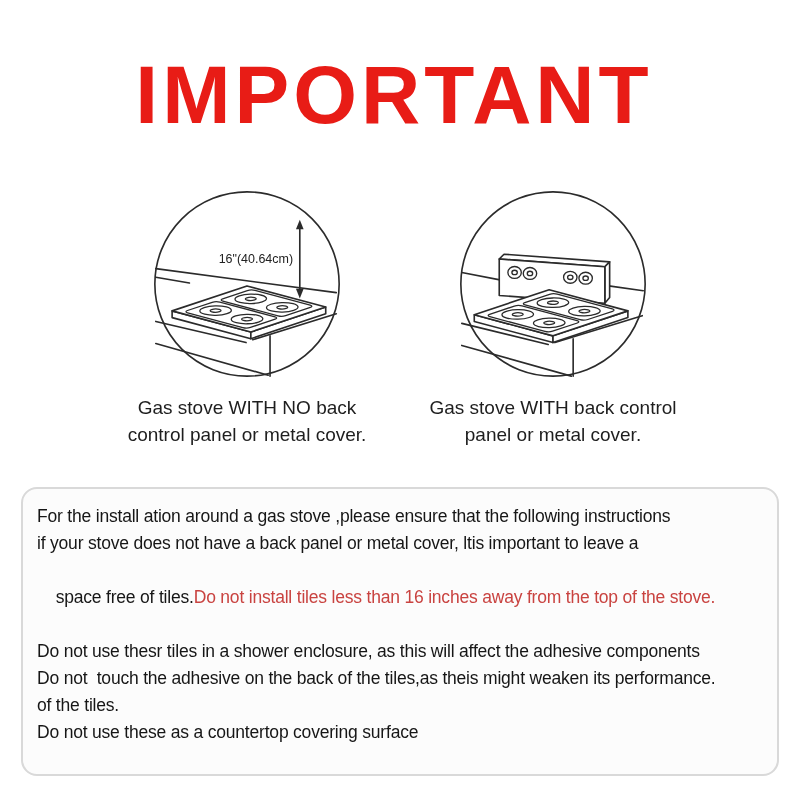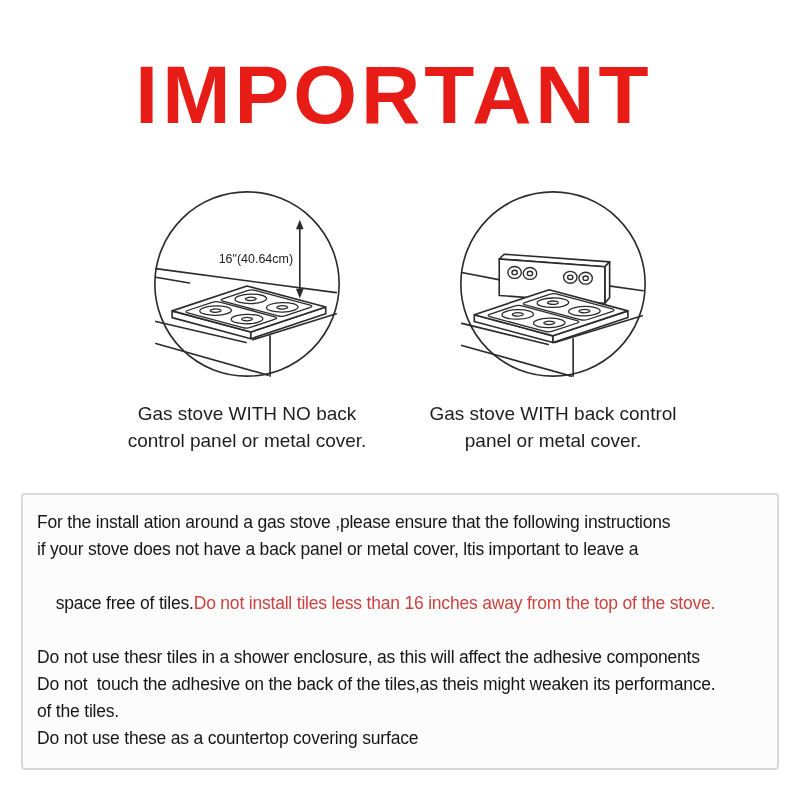--- a/index.html
+++ b/index.html
@@ -18,28 +18,28 @@
   }
   .figcol{width:290px;display:flex;flex-direction:column;align-items:center;}
   svg.fig{width:192px;height:192px;display:block;}
   .ln{fill:none;stroke:var(--line-art,#2b2b2b);stroke-width:1.7;stroke-linecap:round;stroke-linejoin:round;}
   .face{fill:#ffffff;stroke:var(--line-art,#2b2b2b);stroke-width:1.7;stroke-linejoin:round;}
   .knob{fill:#ffffff;stroke:var(--line-art,#2b2b2b);stroke-width:1.4;}
   .vs{fill:none;stroke:var(--line-art,#2b2b2b);stroke-width:1.3;vector-effect:non-scaling-stroke;}
   .arrowhead{fill:var(--line-art,#2b2b2b);stroke:none;}
   text.dim{font-family:"Liberation Sans",sans-serif;font-size:13px;fill:#222222;}
   .caption{
-    margin-top:20px;text-align:center;
+    margin-top:14px;text-align:center;
     font-size:19px;line-height:27px;color:#1e1e1e;
   }
   .box{
     margin:39px 21px 0 21px;
     border:2px solid var(--box-border,#d9d9d9);
-    border-radius:4px;background:#fcfcfc;
-    padding:14px 12px 16px 14px;
+    border-radius:16px;background:#fcfcfc;
+    padding:14px 12px 28px 14px;
     font-size:17.5px;line-height:27px;letter-spacing:-0.2px;color:#161616;
   }
   .bl{white-space:pre-wrap;}
   .red{color:var(--body-red,#c94340);margin-top:8px;}
 </style>
 </head>
 <body>
 
 <h1 class="heading">IMPORTANT</h1>
 

